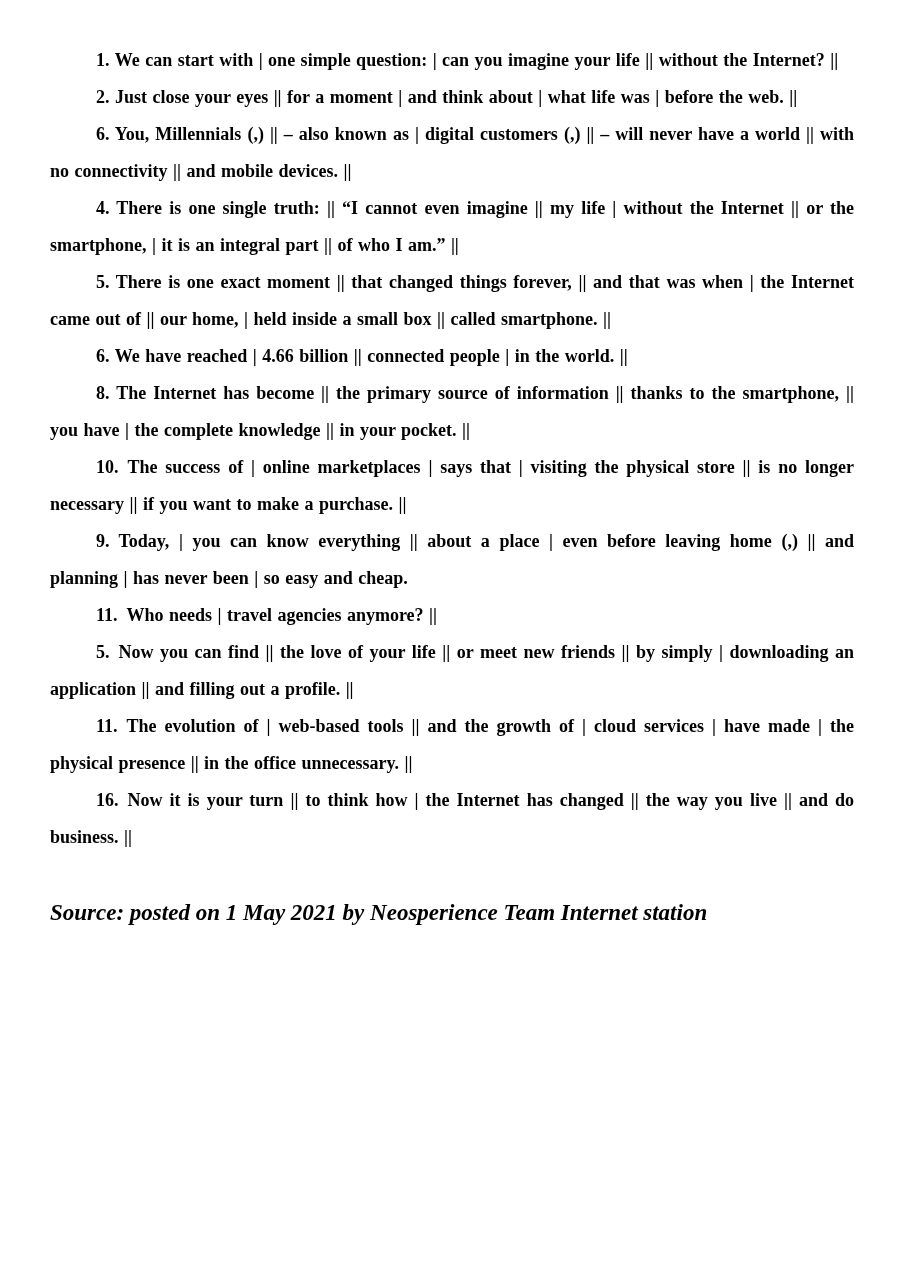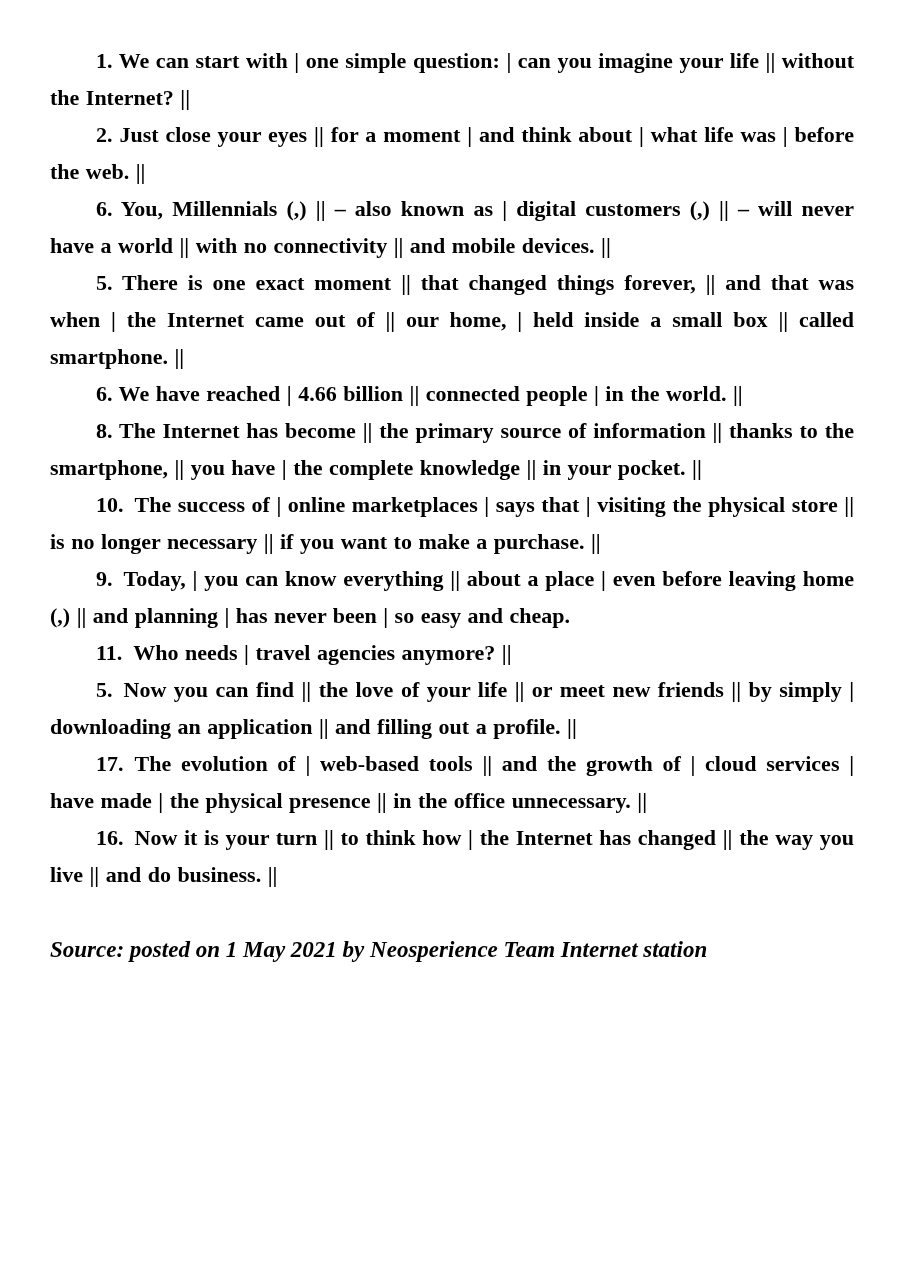--- a/index.html
+++ b/index.html
@@ -12,21 +12,21 @@
     height: 1280px;
     background: #ffffff;
     box-sizing: border-box;
     padding: 42px 52px 0 50px;
     overflow: hidden;
     font-family: "Liberation Serif", "DejaVu Serif", serif;
     color: #000000;
   }
   .item {
     margin: 0;
-    font-size: 22px;
+    font-size: 18px;
     font-weight: bold;
     line-height: 37px;
     text-align: justify;
     text-indent: 46px;
     word-spacing: 1px;
   }
   .source {
     margin: 38px 0 0 0;
     font-size: 23px;
     font-weight: bold;
@@ -36,23 +36,24 @@
     text-indent: 0;
   }
 </style>
 </head>
 <body>
 
 <div class="page">
   <p class="item">1. We can start with | one simple question: | can you imagine your life || without the Internet? ||</p>
   <p class="item">2. Just close your eyes || for a moment | and think about | what life was | before the web. ||</p>
   <p class="item">6. You, Millennials (,) || – also known as | digital customers (,) || – will never have a world || with no connectivity || and mobile devices. ||</p>
+  <p class="item">4. There is one single truth: || “I cannot even imagine || my life | without the Internet || or the smartphone, | it is an integral part || of who I am.” ||</p>
   <p class="item">5. There is one exact moment || that changed things forever, || and that was when | the Internet came out of || our home, | held inside a small box || called smartphone. ||</p>
   <p class="item">6. We have reached | 4.66 billion || connected people | in the world. ||</p>
   <p class="item">8. The Internet has become || the primary source of information || thanks to the smartphone, || you have | the complete knowledge || in your pocket. ||</p>
   <p class="item">10. The success of | online marketplaces | says that | visiting the physical store || is no longer necessary || if you want to make a purchase. ||</p>
   <p class="item">9. Today, | you can know everything || about a place | even before leaving home (,) || and planning | has never been | so easy and cheap.</p>
   <p class="item">11. Who needs | travel agencies anymore? ||</p>
   <p class="item">5. Now you can find || the love of your life || or meet new friends || by simply | downloading an application || and filling out a profile. ||</p>
-  <p class="item">17. The evolution of | web-based tools || and the growth of | cloud services | have made | the physical presence || in the office unnecessary. ||</p>
+  <p class="item">11. The evolution of | web-based tools || and the growth of | cloud services | have made | the physical presence || in the office unnecessary. ||</p>
   <p class="item">16. Now it is your turn || to think how | the Internet has changed || the way you live || and do business. ||</p>
   <p class="source">Source: posted on 1 May 2021 by Neosperience Team Internet station</p>
 </div>
 
 </body></html>

